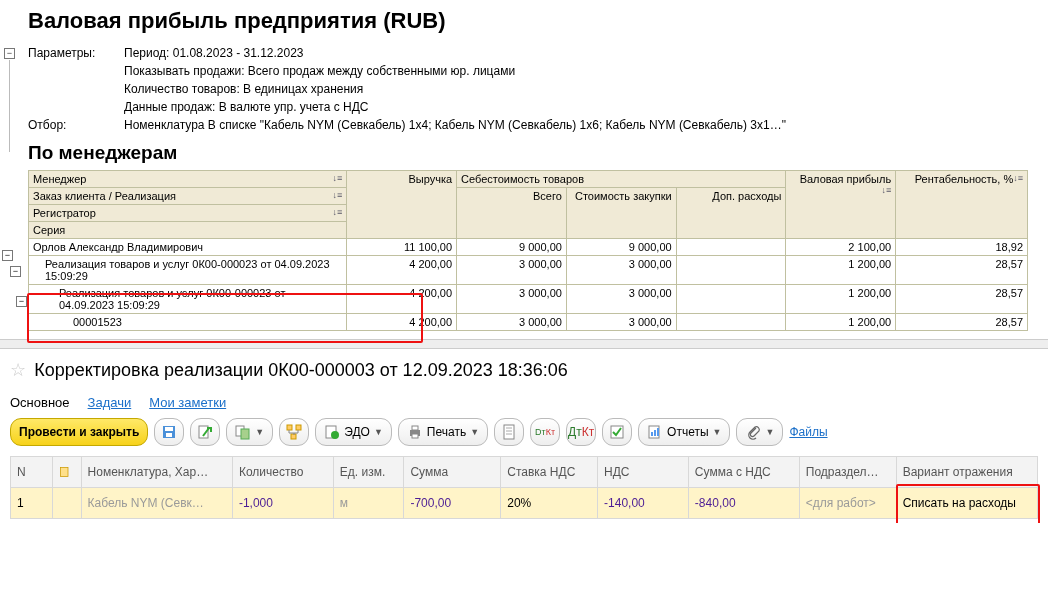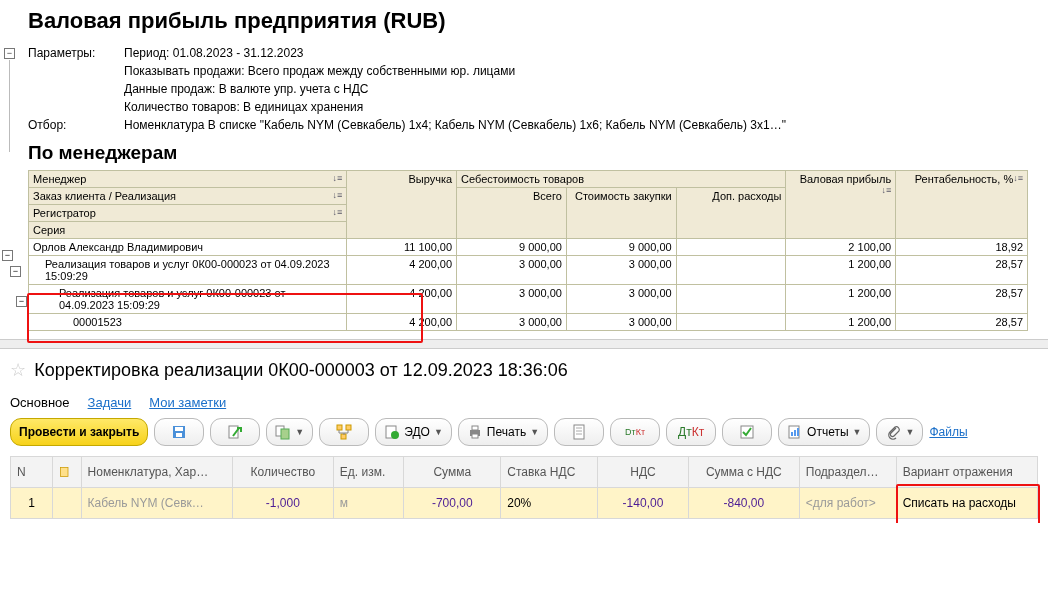--- a/index.html
+++ b/index.html
@@ -31,29 +31,29 @@
   
   .doc{padding:10px 10px 4px 10px;}
   .doc-header{display:flex;align-items:center;gap:8px;}
   .star{font-size:18px;color:#ccc;cursor:pointer;}
   .doc-title{font-size:18px;}
   .nav-tabs{margin:14px 0 8px;display:flex;gap:18px;font-size:13px;}
   .nav-tabs .tab{color:#1a6fc9;text-decoration:underline;cursor:pointer;}
   .nav-tabs .tab.active{color:#000;text-decoration:none;}
   .toolbar{display:flex;align-items:center;gap:6px;margin-bottom:10px;flex-wrap:nowrap;}
   .btn{height:28px;border:1px solid #bbb;border-radius:11px;background:linear-gradient(#fff,#eee);display:inline-flex;align-items:center;justify-content:center;padding:0 8px;font-size:12px;cursor:pointer;gap:4px;}
-  .btn.icon-only{width:50px;padding:0;}
+  .btn.icon-only{width:30px;padding:0;}
   .btn.yellow{background:linear-gradient(#ffe968,#f7d21a);border-color:#c4a800;font-weight:bold;}
   .btn .caret{font-size:9px;color:#555;}
   .link{color:#1a6fc9;text-decoration:underline;cursor:pointer;border:none;background:none;}
   .doc-grid{border-collapse:collapse;width:100%;table-layout:fixed;}
   .doc-grid th,.doc-grid td{border:1px solid #d8d8d8;padding:4px 6px;font-size:12px;text-align:left;height:22px;}
   .doc-grid th{background:#f3f3f3;color:#555;font-weight:normal;}
   .doc-grid td{background:#fff4c8;}
-  .doc-grid .num{text-align:center;}
+  .doc-grid .num{text-align:left;}
   .doc-grid .neg{color:#4c1d95;}
   .doc-grid .gray{color:#9a9a9a;}
   .doc-red-box{position:absolute;border:2px solid #e11;border-radius:2px;pointer-events:none;}
   .doc-wrap{position:relative;}
   svg.ic{width:16px;height:16px;display:block;}
 </style>
 </head>
 <body>
 
 <div class="page">
@@ -70,25 +70,25 @@
       <div class="row">
           <div class="label">Параметры:</div>
           <div>Период: 01.08.2023 - 31.12.2023</div>
         </div>
       <div class="row">
           <div class="label"></div>
           <div>Показывать продажи: Всего продаж между собственными юр. лицами</div>
         </div>
       <div class="row">
           <div class="label"></div>
+          <div>Количество товаров: В единицах хранения</div>
+        </div>
+      <div class="row">
+          <div class="label"></div>
           <div>Данные продаж: В валюте упр. учета с НДС</div>
-        </div>
-      <div class="row">
-          <div class="label"></div>
-          <div>Количество товаров: В единицах хранения</div>
         </div>
       <div class="row">
           <div class="label">Отбор:</div>
           <div>Номенклатура В списке "Кабель NYM (Севкабель) 1x4; Кабель NYM (Севкабель) 1x6; Кабель NYM (Севкабель) 3x1…"</div>
         </div>
     </div>
 
     <div class="sub-title">По менеджерам</div>
 
     <div style="position:relative;">

